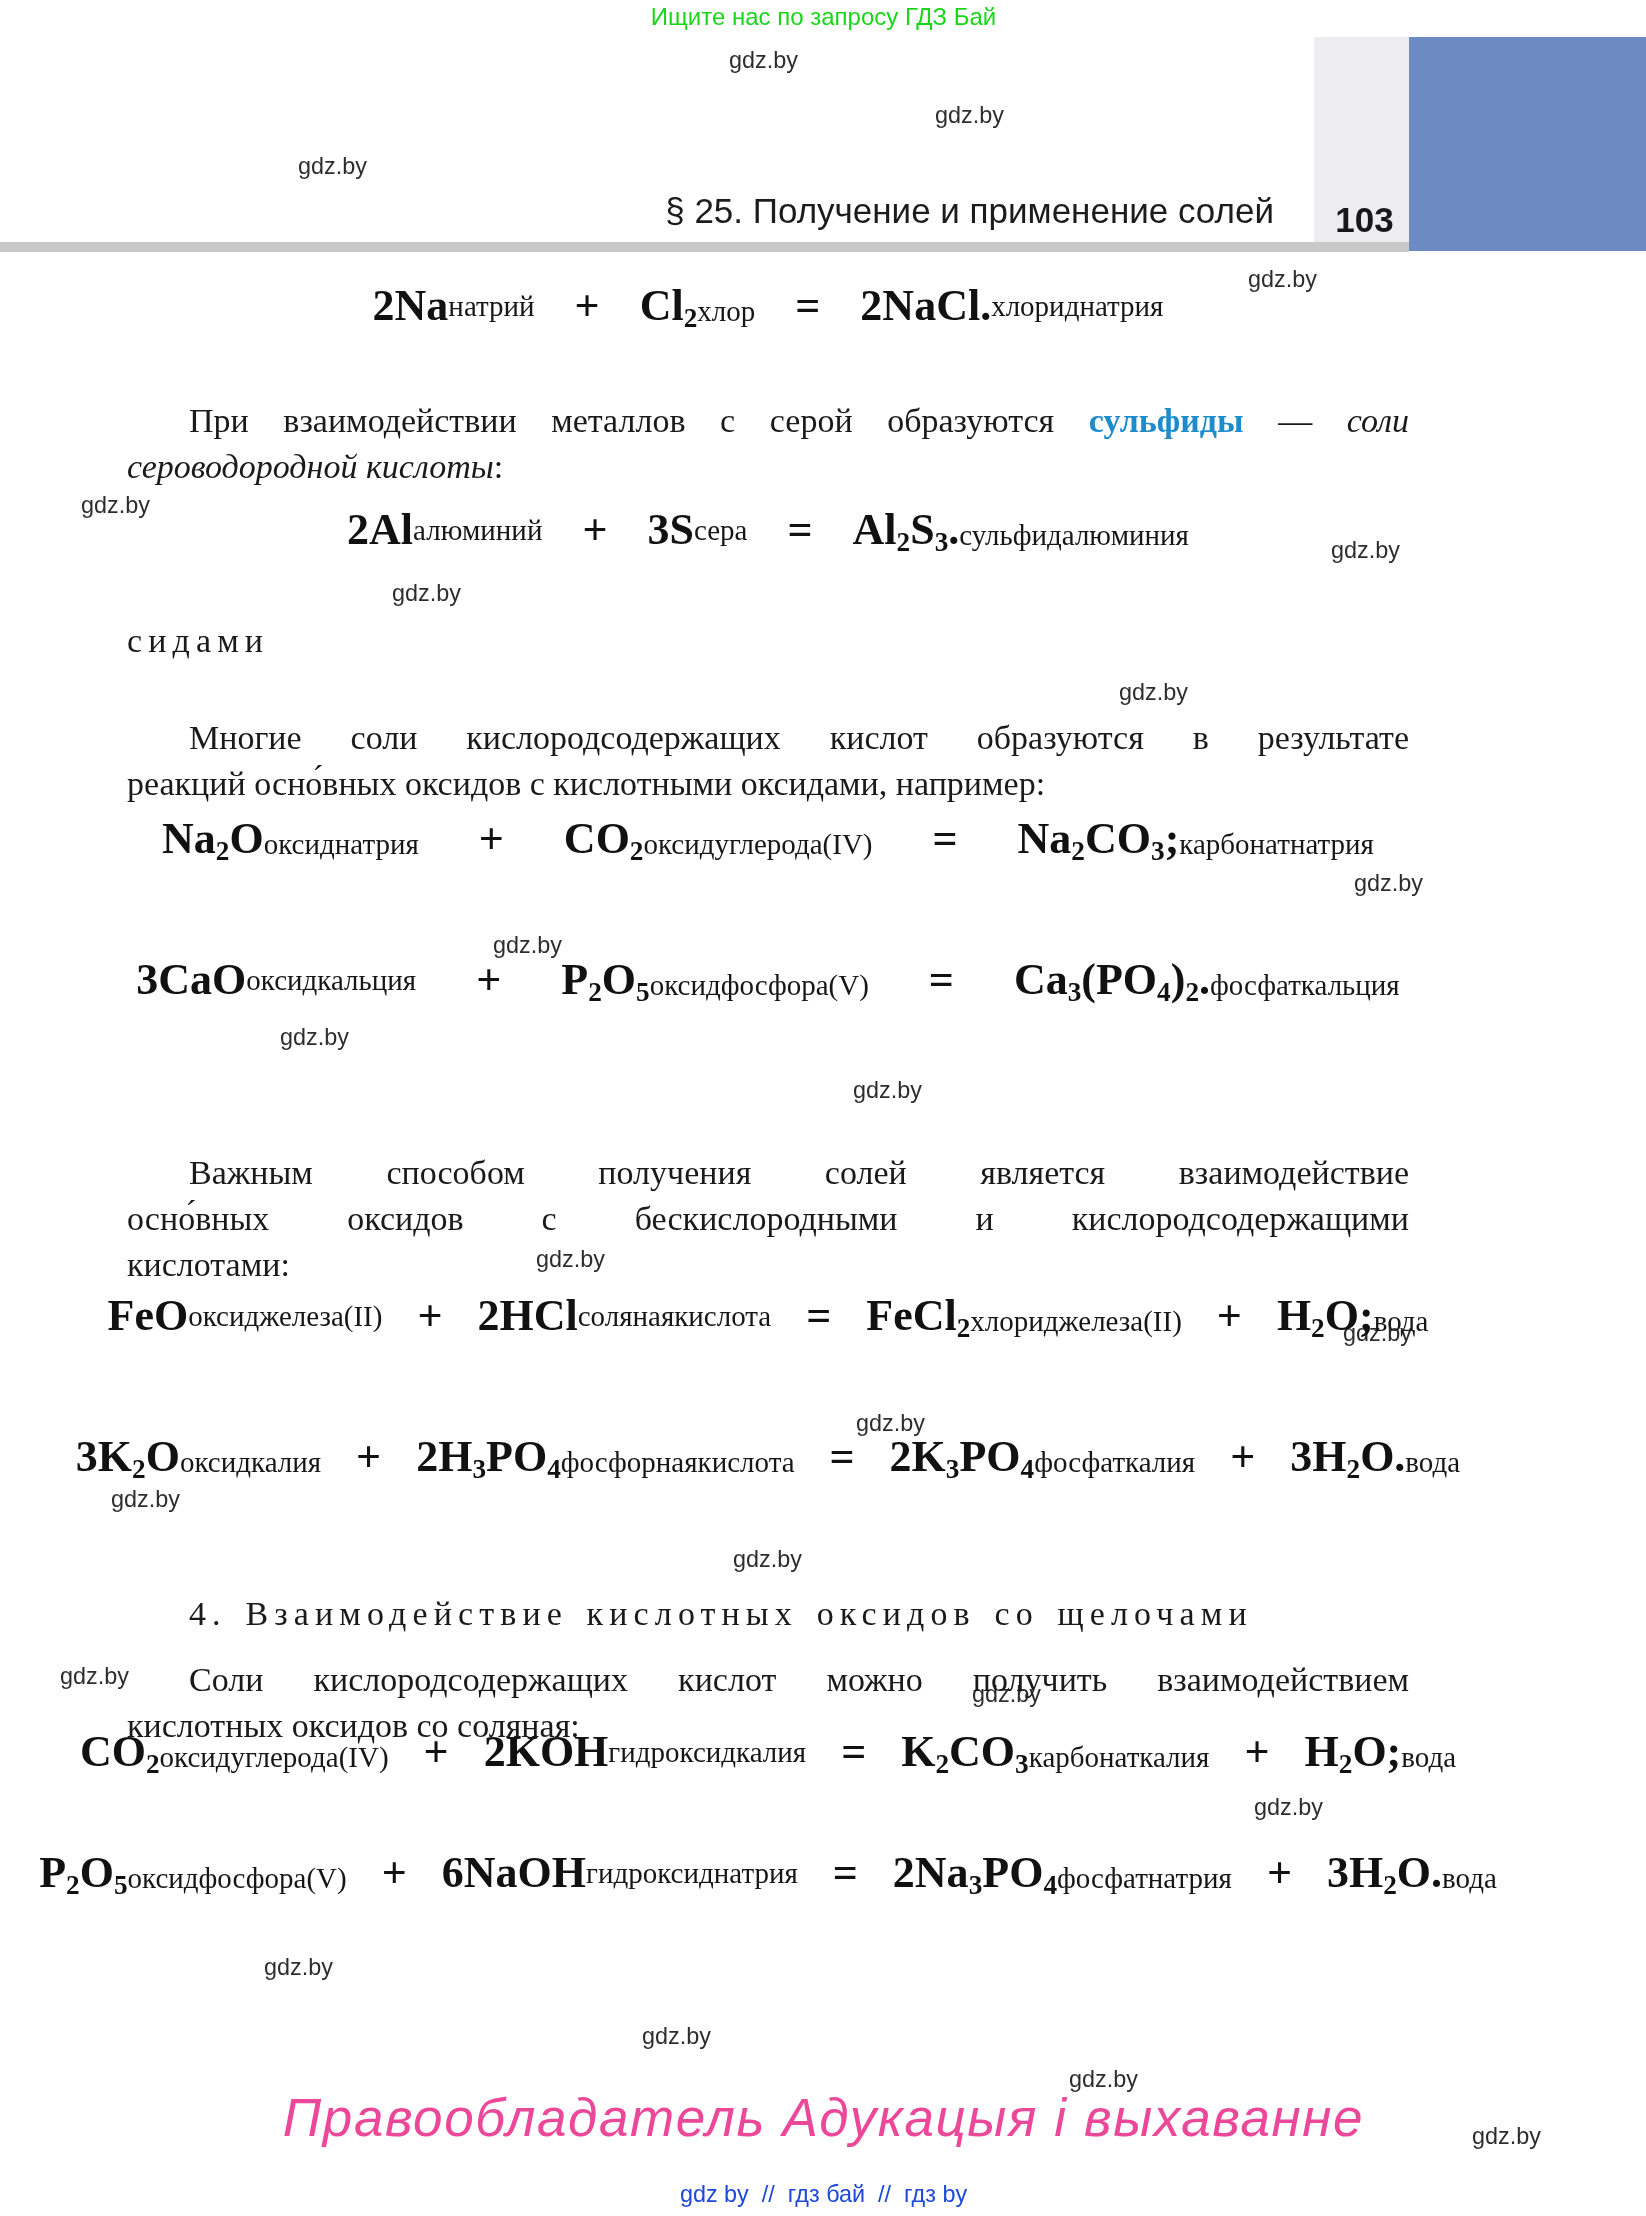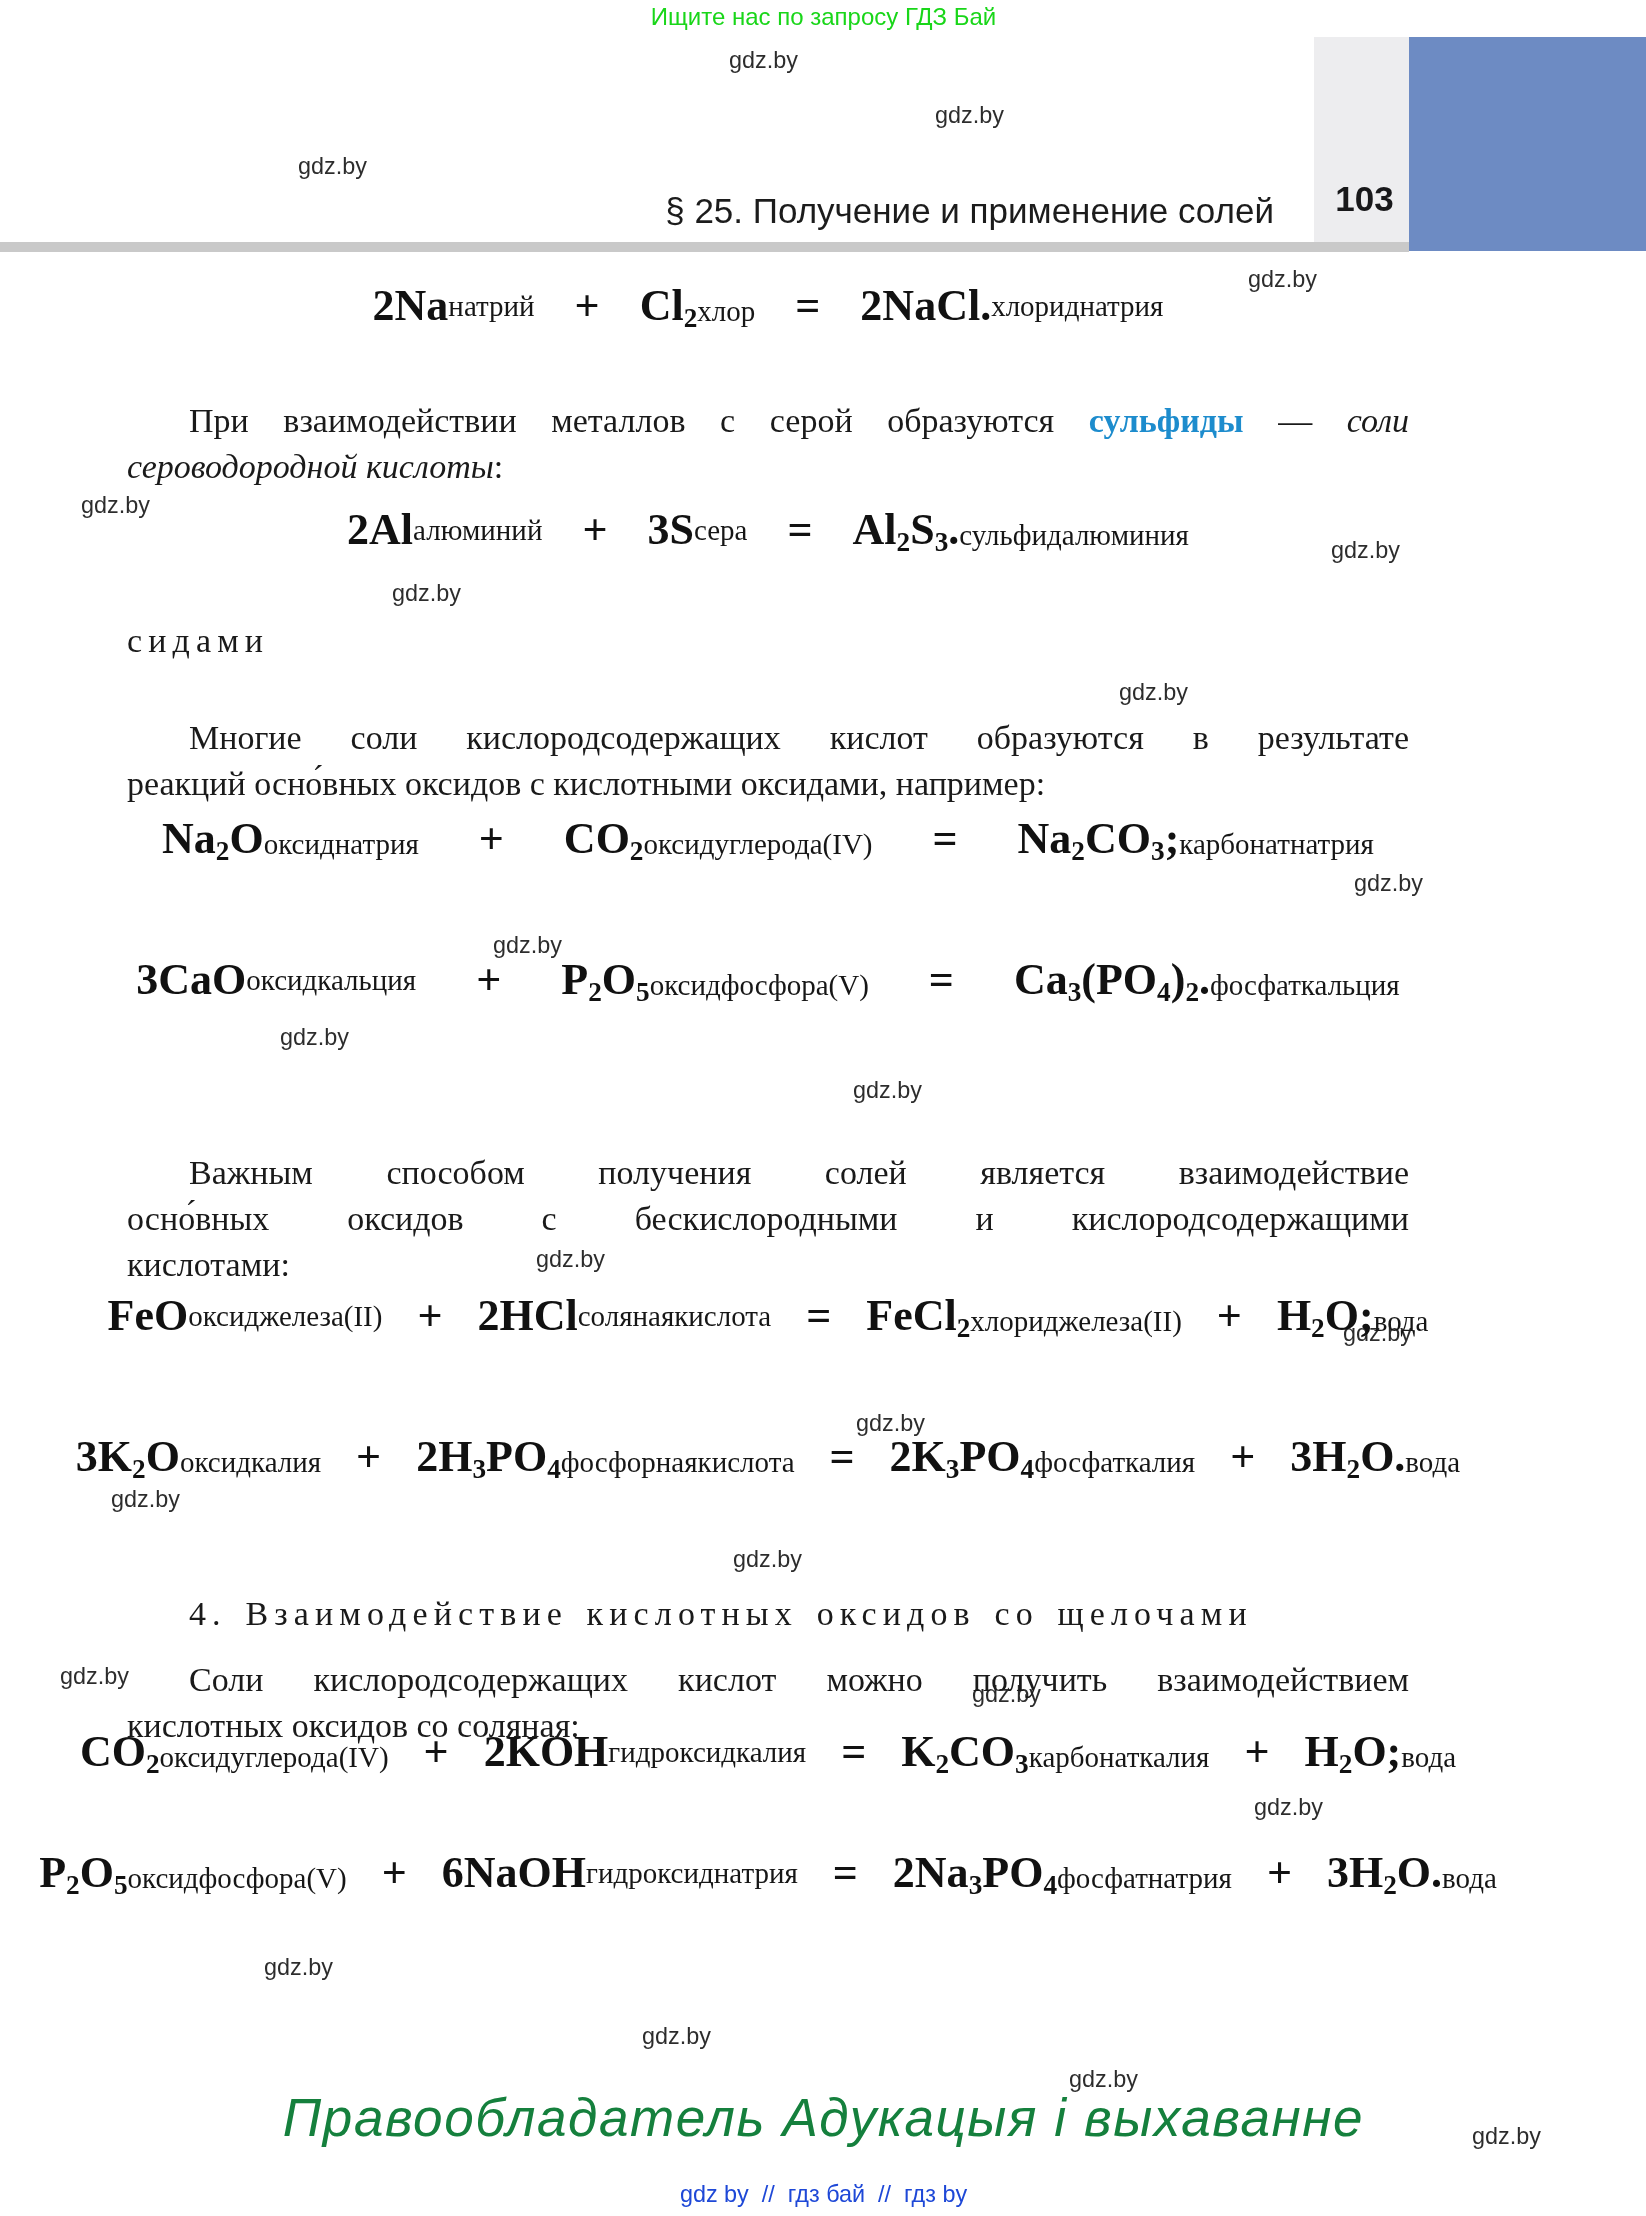--- a/index.html
+++ b/index.html
@@ -23,21 +23,21 @@
   }
 
   
   .hdr-title{
     position:absolute;top:191px;right:373px;
     font-family:"Liberation Sans","DejaVu Sans",sans-serif;
     font-size:35px;line-height:40px;color:#1c1c1c;white-space:nowrap;
   }
   .pagenum-box{
     position:absolute;left:1314px;top:37px;width:101px;height:205px;background:#ededef;
-    display:flex;align-items:flex-end;justify-content:center;padding-bottom:25px;box-sizing:border-box;
+    display:flex;align-items:flex-end;justify-content:center;padding-bottom:4px;box-sizing:border-box;
   }
   .pagenum-box span{
     font-family:"Liberation Sans","DejaVu Sans",sans-serif;
     font-size:35px;font-weight:bold;color:#18181a;line-height:37px;
   }
   .blue-band{position:absolute;left:1409px;top:37px;width:238px;height:214px;background:#6d8bc3;}
   .hdr-rule{position:absolute;left:0;top:242px;width:1409px;height:9.7px;background:#c9c9c9;}
 
   
   .content{position:absolute;left:127px;top:0;width:1282px;height:2216px;}
@@ -60,21 +60,21 @@
     font-size:44px;line-height:44px;font-weight:bold;color:#111;white-space:nowrap;
   }
   .eq-formula .sub{font-size:0.62em;vertical-align:-0.24em;letter-spacing:0;}
   .eq-label{font-size:29px;line-height:37px;white-space:nowrap;text-align:center;color:#161616;}
   .eq-term .eq-label:first-of-type{margin-top:6.4px;}
 
   
   .footer-pink{
     position:absolute;left:0;top:2089px;width:100%;text-align:center;
     font-family:"Liberation Sans","DejaVu Sans",sans-serif;font-style:italic;
-    font-size:53px;line-height:58px;letter-spacing:1.6px;color:#15803d;
+    font-size:53px;line-height:58px;letter-spacing:1.6px;color:#ec4899;
   }
   .footer-links{
     position:absolute;left:0;top:2181px;width:100%;text-align:center;
     font-family:"Liberation Sans","DejaVu Sans",sans-serif;
     font-size:23.4px;line-height:27px;color:#1e48d7;white-space:pre;
   }
 </style>
 </head>
 <body>
 

